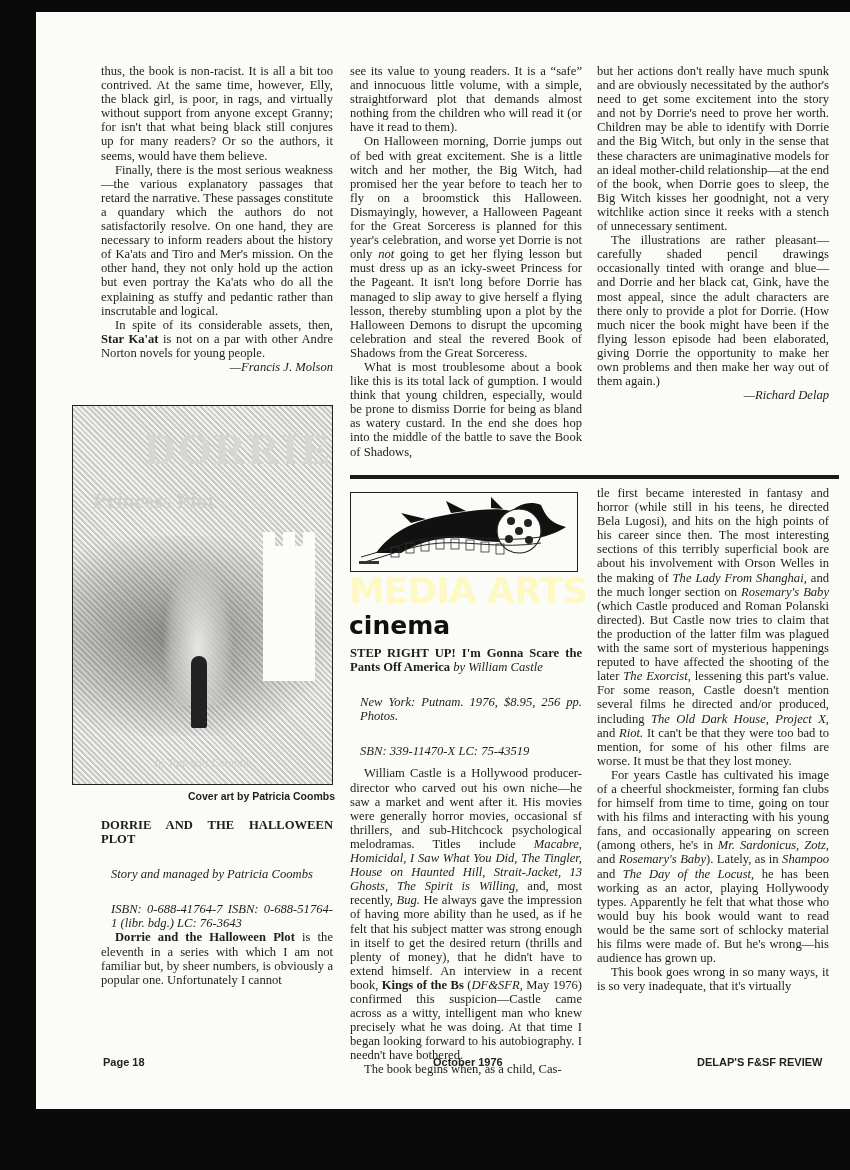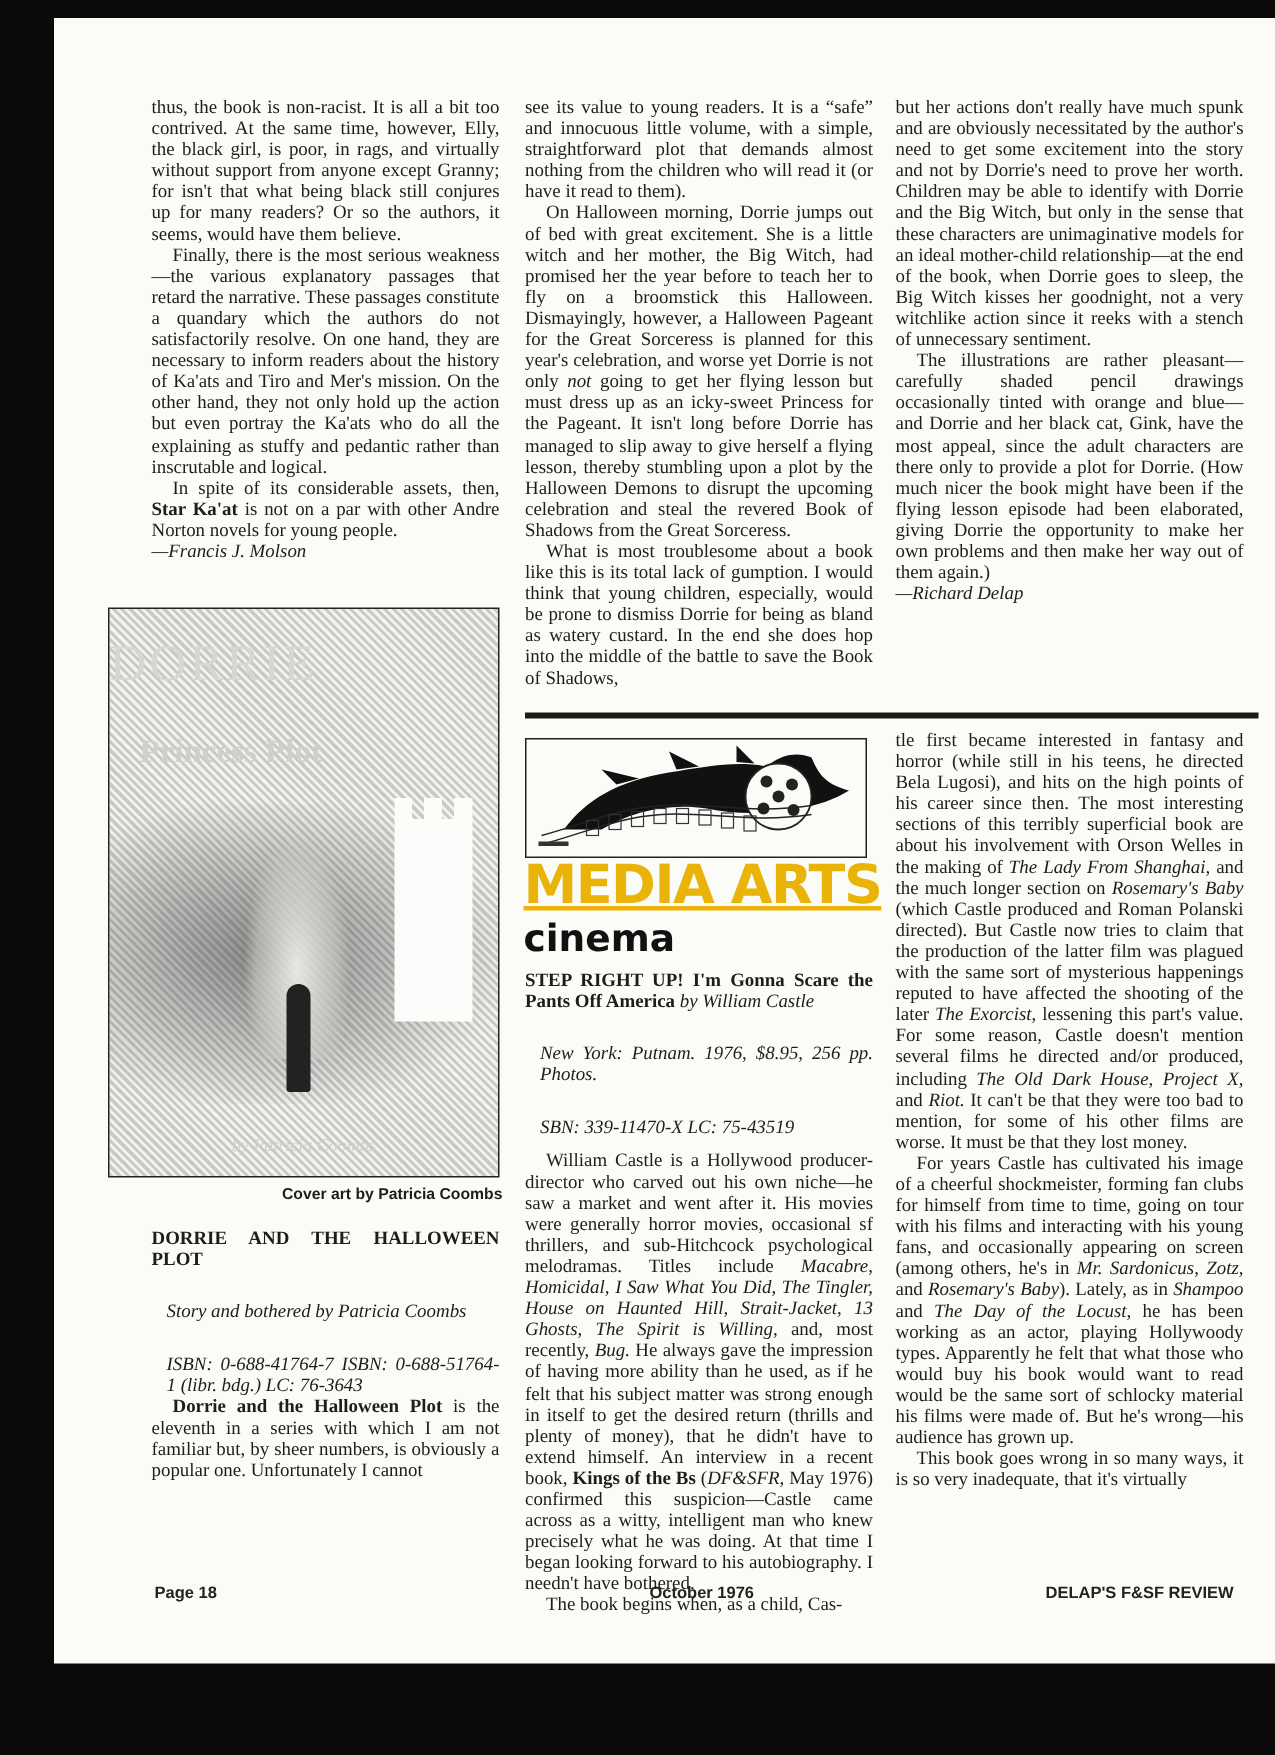--- a/index.html
+++ b/index.html
@@ -1,49 +1,49 @@
 <!DOCTYPE html>
 <html><head>
 <meta charset="utf-8">
 <style>
   html,body{margin:0;padding:0;}
   body{width:850px;height:1170px;background:#0a0a0a;position:relative;overflow:hidden;font-family:"Liberation Serif","DejaVu Serif",serif;color:#1d1d1d;}
   .page{position:absolute;left:36px;top:12px;width:814px;height:1097px;background:#fbfbf8;}
   .col{position:absolute;font-size:12.6px;line-height:14.1px;text-align:justify;hyphens:none;}
   .col p{margin:0;text-indent:0;}
   .col p.ind{text-indent:14px;}
-  .sig{font-style:italic;}
+  .sig{text-align:right;font-style:italic;}
   .c1{left:101px;top:64px;width:232px;}
   .c2{left:350px;top:64px;width:232px;}
   .c3{left:597px;top:64px;width:232px;}
   .c1b{left:101px;top:818px;width:232px;}
   .c2b{left:350px;top:646px;width:232px;}
   .c3b{left:597px;top:486px;width:232px;}
   b{font-weight:bold;}
   i{font-style:italic;}
   .cover{position:absolute;left:72px;top:405px;width:261px;height:380px;border:1.5px solid #222;box-sizing:border-box;overflow:hidden;
     background:
       radial-gradient(circle at 50% 40%, rgba(255,255,255,0.0) 0, rgba(255,255,255,0) 100%),
       repeating-linear-gradient(45deg,#c9c9c6 0 2px,#f1f1ee 2px 4px);}
-  .cover .cv-title{position:absolute;left:0;right:0;top:18px;text-align:left;font-family:"Liberation Serif",serif;font-weight:normal;color:#d6d6d2;font-size:34px;letter-spacing:2px;}
+  .cover .cv-title{position:absolute;left:0;right:0;top:18px;text-align:right;font-family:"Liberation Serif",serif;font-weight:bold;color:#d6d6d2;font-size:44px;letter-spacing:2px;}
   .cover .cv-sub{position:absolute;left:0;right:0;top:58px;text-align:center;font-style:italic;color:#cfcfcb;font-size:20px;}
   .cover .cv-sub2{position:absolute;left:20px;top:82px;color:#cfcfcb;font-size:22px;font-weight:bold;}
   .cover .castle{position:absolute;left:190px;top:140px;width:52px;height:135px;background:#fcfcfa;}
   .cover .castle:before{content:"";position:absolute;left:0;top:-14px;width:52px;height:14px;background:
     linear-gradient(90deg,#fcfcfa 0 12px,transparent 12px 20px,#fcfcfa 20px 32px,transparent 32px 40px,#fcfcfa 40px 52px);}
   .cover .shade{position:absolute;left:0;top:130px;width:100%;height:200px;background:radial-gradient(ellipse at 40% 50%, rgba(60,60,60,0.55) 0, rgba(60,60,60,0.2) 50%, rgba(0,0,0,0) 75%);}
   .cover .fig1{position:absolute;left:90px;top:150px;width:70px;height:150px;background:radial-gradient(ellipse at 50% 60%, rgba(240,240,236,0.9) 0, rgba(200,200,196,0.6) 55%, rgba(0,0,0,0) 72%);}
   .cover .cat{position:absolute;left:118px;top:250px;width:16px;height:72px;background:#222;border-radius:8px 8px 2px 2px;}
   .cover .cv-by{position:absolute;left:0;right:0;top:350px;text-align:center;font-style:italic;color:#cfcfcb;font-size:12px;}
   .caption{position:absolute;left:180px;top:790px;width:155px;text-align:right;font-family:"Liberation Sans",sans-serif;font-weight:bold;font-size:10.5px;}
   .rule{position:absolute;height:4px;background:#1a1a1a;}
   .rule1{left:350px;top:475px;width:489px;}
   .logo{position:absolute;left:350px;top:492px;width:228px;height:80px;border:1.5px solid #222;box-sizing:border-box;background:#fbfbf8;}
   .logo svg{position:absolute;left:0;top:0;}
-  .media-title{position:absolute;left:349px;top:572px;font-family:"DejaVu Sans","Liberation Sans",sans-serif;font-weight:bold;font-size:36px;letter-spacing:-1px;line-height:38px;color:#eab308;text-decoration:underline;}
+  .media-title{position:absolute;left:349px;top:572px;font-family:"DejaVu Sans","Liberation Sans",sans-serif;font-weight:bold;font-size:36px;letter-spacing:-1px;line-height:38px;color:#fef9c3;}
   .media-sub{position:absolute;left:349px;top:612px;font-family:"DejaVu Sans","Liberation Sans",sans-serif;font-weight:bold;font-size:25px;line-height:28px;color:#111;}
   .hdr{font-size:12.6px;}
   .hdr .ital{font-style:italic;padding-left:10px;display:block;margin-top:21px;}
   .footer{position:absolute;top:1056px;font-family:"Liberation Sans",sans-serif;font-weight:bold;font-size:11px;color:#222;}
   .f1{left:103px;}
   .f2{left:433px;}
   .f3{left:697px;}
 </style>
 </head>
 <body>
@@ -64,21 +64,21 @@
   <div class="castle"></div>
   <div class="fig1"></div>
   <div class="cat"></div>
   <div class="cv-by">by Patricia Coombs</div>
 </div>
 <div class="caption">Cover art by Patricia Coombs</div>
 
 <div class="col c1b">
   <div class="hdr">
     <b style="display:block;">DORRIE AND THE HALLOWEEN PLOT</b>
-    <span class="ital">Story and bothered by Patricia Coombs</span>
+    <span class="ital">Story and managed by Patricia Coombs</span>
     <span class="ital">ISBN: 0-688-41764-7   ISBN: 0-688-51764-1 (libr. bdg.) LC: 76-3643</span>
   </div>
   <p class="ind"><b>Dorrie and the Halloween Plot</b><span> is the eleventh in a series with which I am not familiar but, by sheer numbers, is obviously a popular one. Unfortunately I cannot</span></p>
 </div>
 
 <div class="col c2">
   <p>see its value to young readers. It is a “safe” and innocuous little volume, with a simple, straightforward plot that demands almost nothing from the children who will read it (or have it read to them).</p>
   <p class="ind"><span>On Halloween morning, Dorrie jumps out of bed with great excitement. She is a little witch and her mother, the Big Witch, had promised her the year before to teach her to fly on a broomstick this Halloween. Dismayingly, however, a Halloween Pageant for the Great Sorceress is planned for this year's celebration, and worse yet Dorrie is not only </span><i>not</i><span> going to get her flying lesson but must dress up as an icky-sweet Princess for the Pageant. It isn't long before Dorrie has managed to slip away to give herself a flying lesson, thereby stumbling upon a plot by the Halloween Demons to disrupt the upcoming celebration and steal the revered Book of Shadows from the Great Sorceress.</span></p>
   <p class="ind">What is most troublesome about a book like this is its total lack of gumption. I would think that young children, especially, would be prone to dismiss Dorrie for being as bland as watery custard. In the end she does hop into the middle of the battle to save the Book of Shadows,</p>
 </div>

